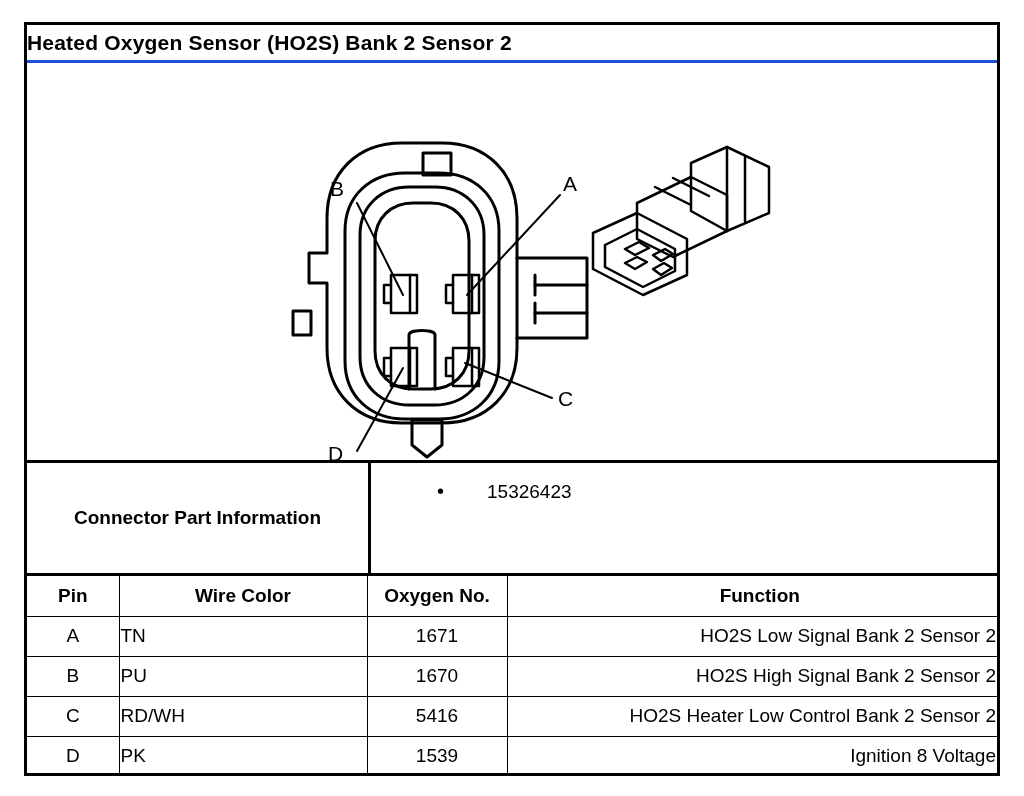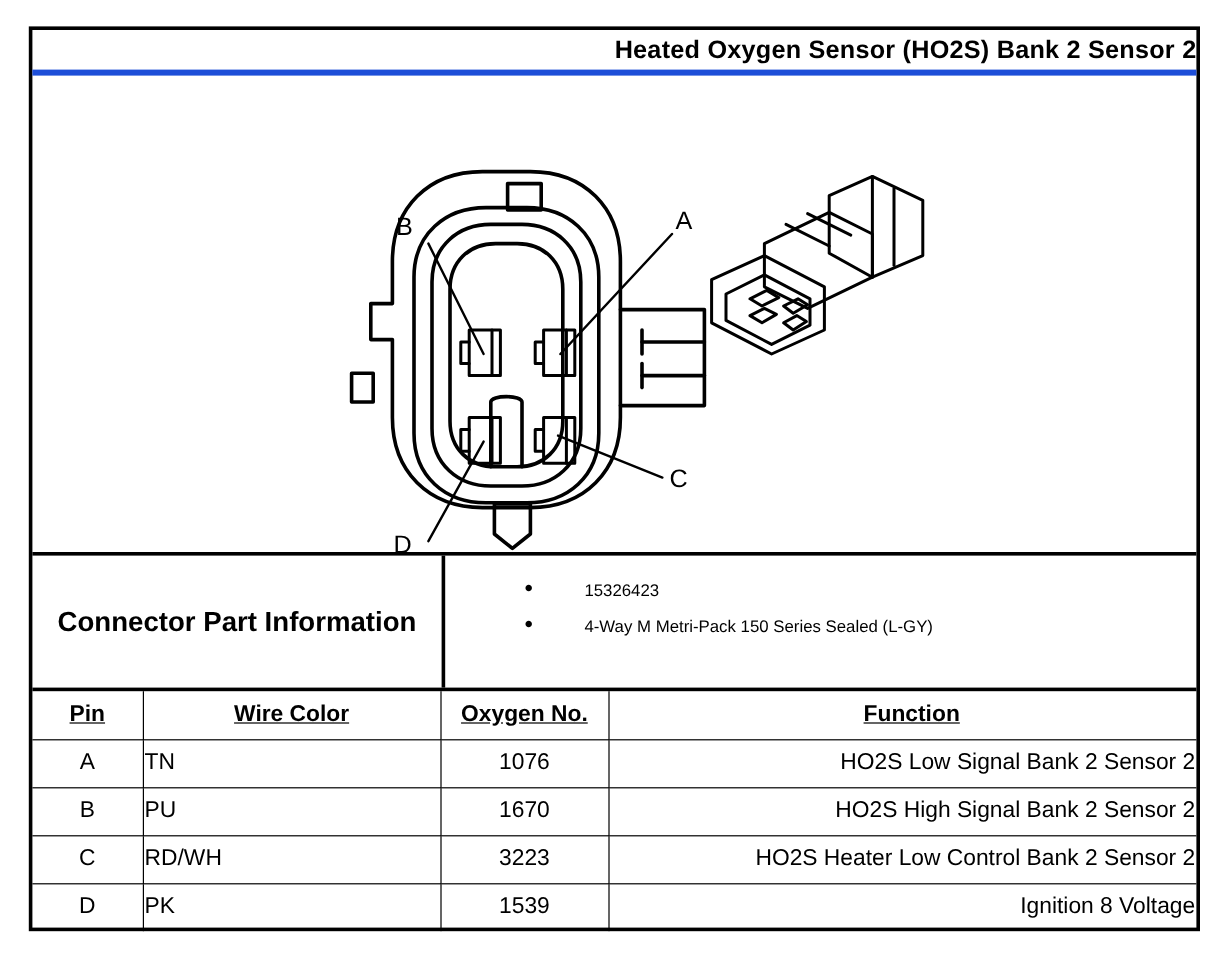--- a/index.html
+++ b/index.html
@@ -28,25 +28,25 @@
     height: 754px;
     border: 3px solid #000;
     box-sizing: border-box;
   }
   .title-bar {
     position: absolute;
     left: 0;
     top: 0;
     width: 100%;
     height: 38px;
-    border-bottom: 5px solid #1d4ed8;
+    border-bottom: 3px solid #1d4ed8;
     box-sizing: border-box;
     display: flex;
     align-items: center;
-    justify-content: flex-end;
+    justify-content: flex-start;
   }
   .title-bar .title-text {
     font-size: 21px;
     font-weight: bold;
     letter-spacing: 0.2px;
   }
   .diagram-area {
     position: absolute;
     left: 0;
     top: 38px;
@@ -71,35 +71,35 @@
     border-bottom: 3px solid #000;
     display: flex;
   }
   .cpi-label {
     width: 344px;
     box-sizing: border-box;
     border-right: 3px solid #000;
     display: flex;
     align-items: center;
     justify-content: center;
-    font-size: 23px;
+    font-size: 19px;
     font-weight: bold;
   }
   .cpi-values {
     flex: 1;
     box-sizing: border-box;
     padding: 14px 0 0 42px;
   }
   .cpi-values ul {
     margin: 0;
     padding: 0 0 0 24px;
     list-style: none;
   }
   .cpi-values li {
-    font-size: 14px;
+    font-size: 19px;
     line-height: 30px;
     position: relative;
     padding-left: 50px;
   }
   .cpi-values li::before {
     content: "\2022";
     position: absolute;
     left: 0;
     top: -1px;
     font-size: 20px;
@@ -117,21 +117,20 @@
   .pin-table th, .pin-table td {
     border: 1.5px solid #000;
     height: 40px;
     font-size: 19px;
     font-weight: normal;
     box-sizing: border-box;
   }
   .pin-table tr:first-child th {
     border-top: none;
     font-weight: bold;
-    text-decoration: underline;
   }
   .pin-table th:first-child, .pin-table td:first-child {
     border-left: none;
   }
   .pin-table th:last-child, .pin-table td:last-child {
     border-right: none;
     padding-left: 16px;
   }
   .pin-table tr:last-child td {
     border-bottom: none;
@@ -254,49 +253,48 @@
           <text x="301" y="398">D</text>
         </g>
       </svg>
     </div>
 
     <div class="cpi">
       <div class="cpi-label">Connector Part Information</div>
       <div class="cpi-values">
         <ul>
           <li>15326423</li>
-          <li>4-Way M Metri-Pack 150 Series Sealed (L-GY)</li>
         </ul>
       </div>
     </div>
 
     <table class="pin-table">
       <tbody>
           <tr>
         <th class="col-pin">Pin</th>
         <th class="col-wire">Wire Color</th>
         <th class="col-circuit">Oxygen No.</th>
         <th class="col-function" style="text-align:center">Function</th>
       </tr>
       <tr>
         <td class="col-pin">A</td>
         <td class="col-wire">TN</td>
-        <td class="col-circuit">1076</td>
+        <td class="col-circuit">1671</td>
         <td class="col-function">HO2S Low Signal Bank 2 Sensor 2</td>
       </tr>
       <tr>
         <td class="col-pin">B</td>
         <td class="col-wire">PU</td>
         <td class="col-circuit">1670</td>
         <td class="col-function">HO2S High Signal Bank 2 Sensor 2</td>
       </tr>
       <tr>
         <td class="col-pin">C</td>
         <td class="col-wire">RD/WH</td>
-        <td class="col-circuit">3223</td>
+        <td class="col-circuit">5416</td>
         <td class="col-function">HO2S Heater Low Control Bank 2 Sensor 2</td>
       </tr>
       <tr>
         <td class="col-pin">D</td>
         <td class="col-wire">PK</td>
         <td class="col-circuit">1539</td>
         <td class="col-function">Ignition 8 Voltage</td>
       </tr>
     </tbody>
       </table>

